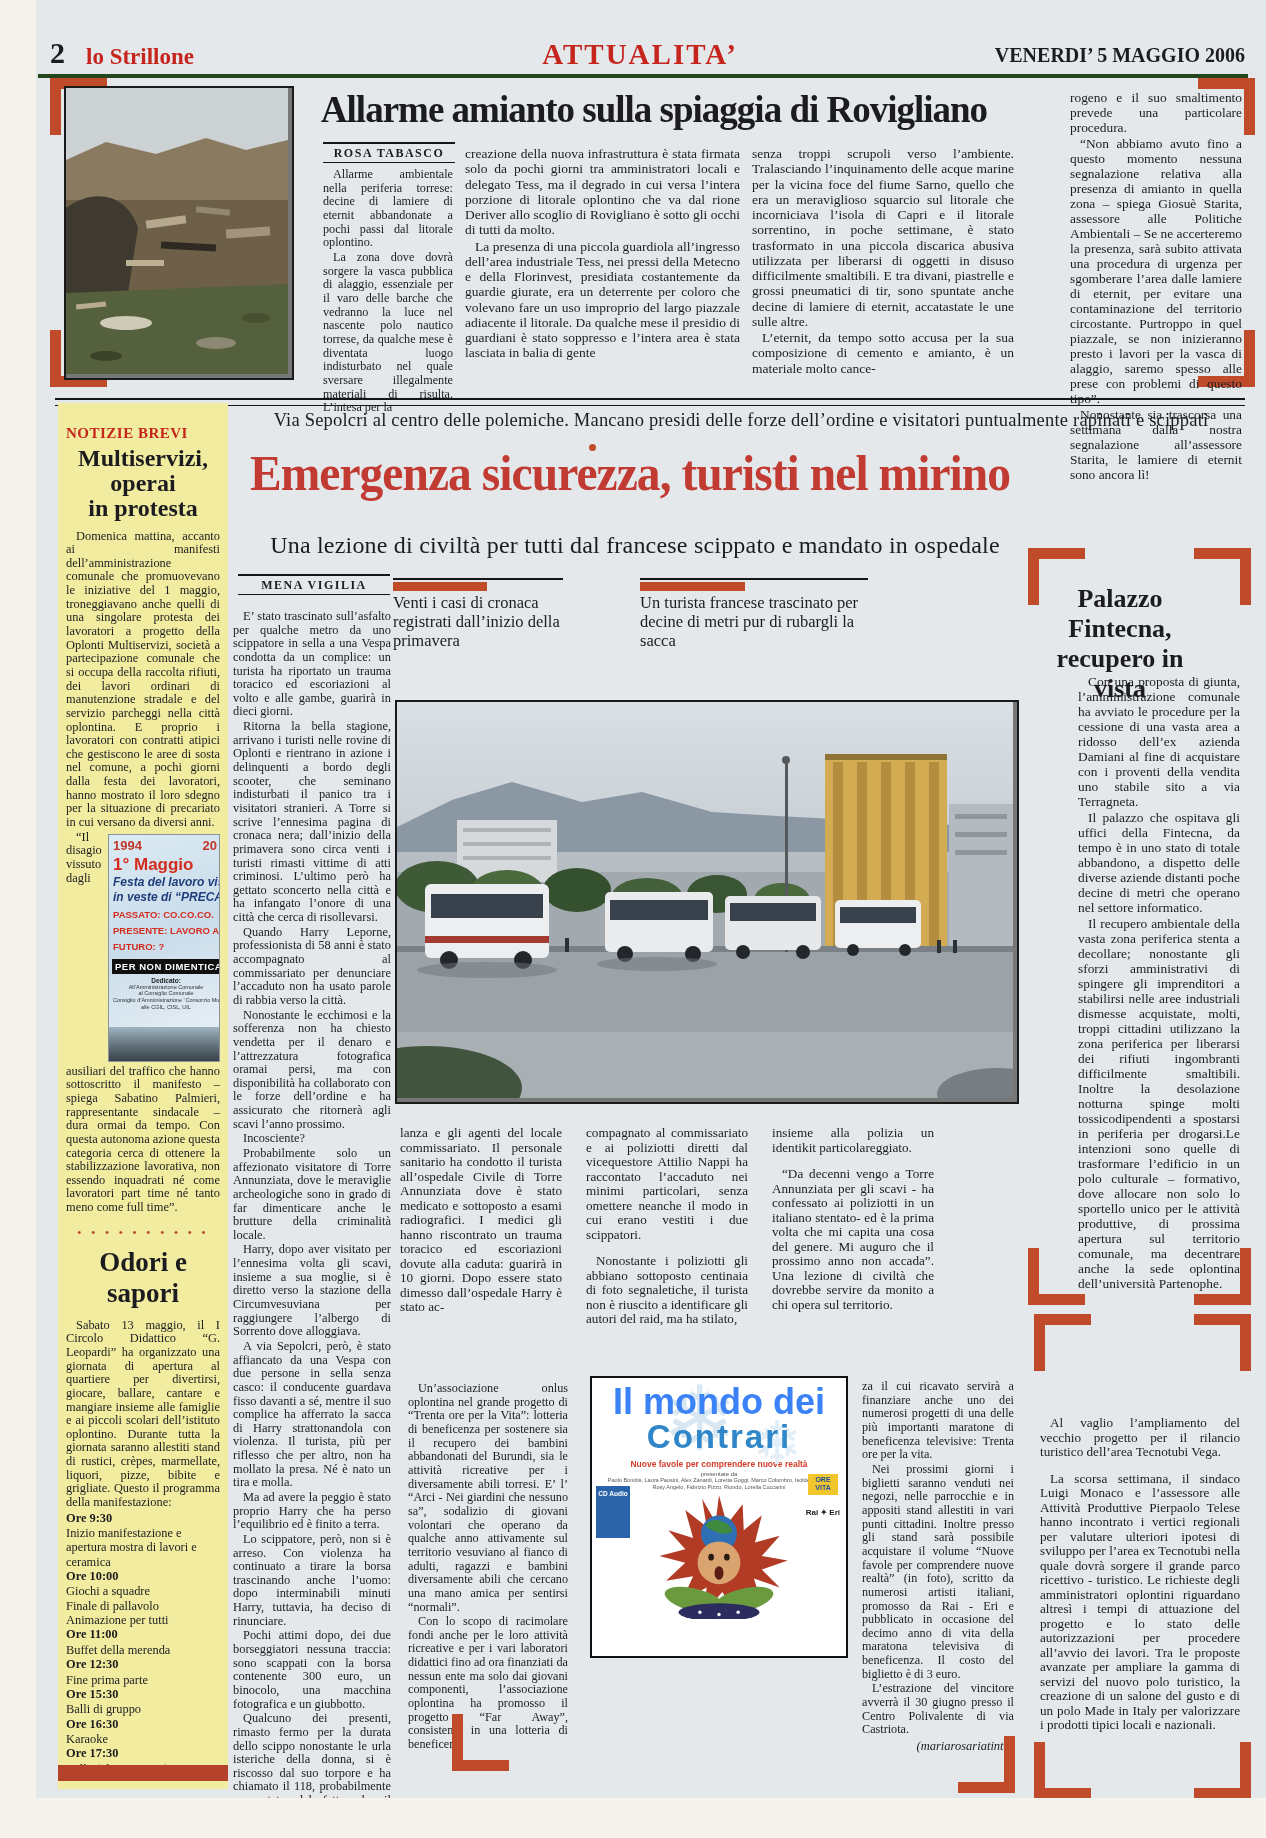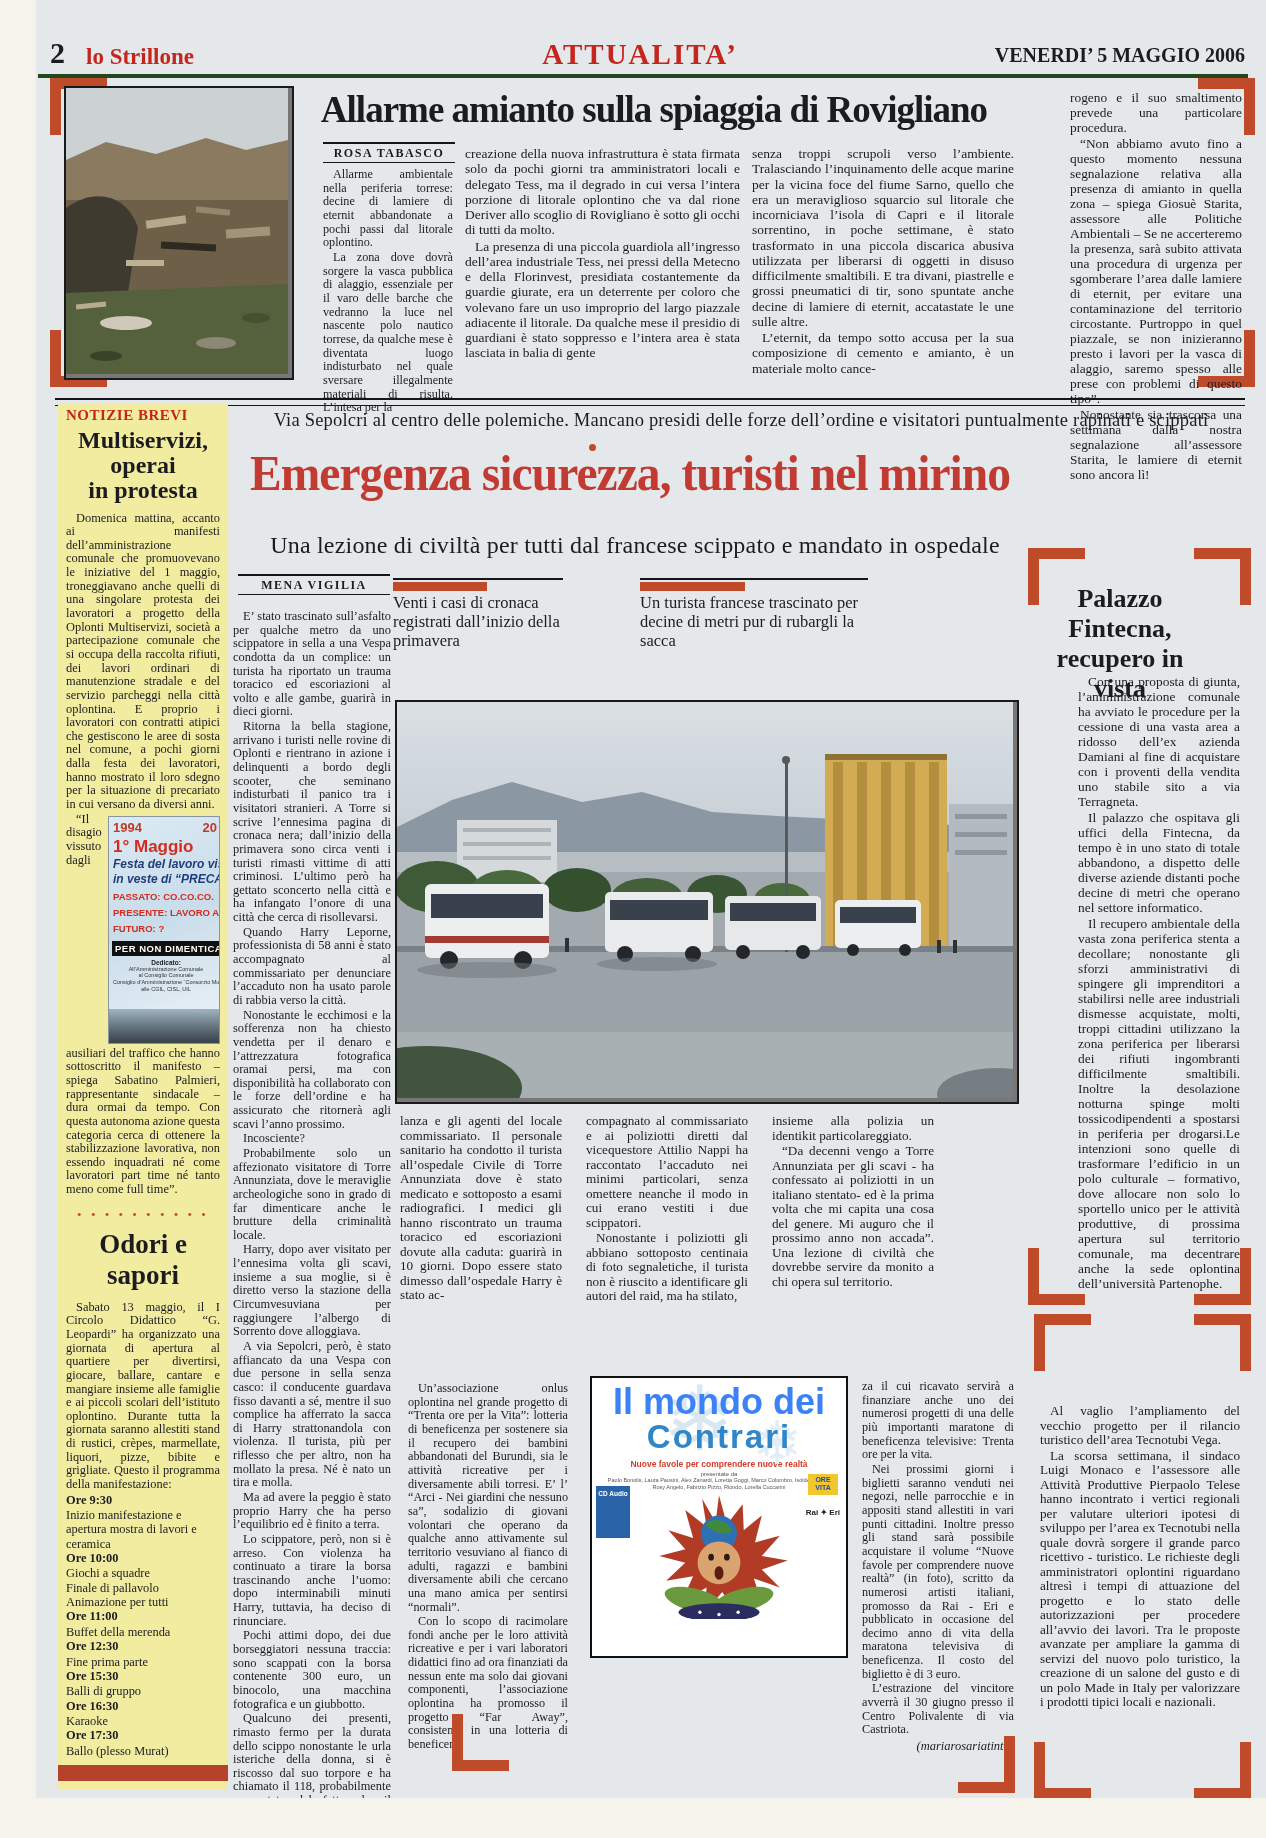--- a/index.html
+++ b/index.html
@@ -37,36 +37,36 @@
   
   .headline1{font-size:37px;font-weight:bold;text-align:center;letter-spacing:-1px;white-space:nowrap;}
   .byline{font-weight:bold;font-size:12px;letter-spacing:1.5px;text-align:center;
           border-top:2px solid #15161a;border-bottom:1px solid #15161a;padding:2px 0 1px;}
   .btxt p{margin:0 0 1px;text-align:justify;text-indent:10px;}
   .cont p:first-child{text-indent:0;}
   .f12 p{font-size:12.2px;line-height:1.12;}
   .f124 p{font-size:12.4px;line-height:1.1;}
   .f135 p{font-size:13.5px;line-height:1.13;}
   .f134 p{font-size:13.4px;line-height:1.12;margin-left:44px;}
-  .f132 p{font-size:13.2px;line-height:1.1;}
+  .f132 p{font-size:13.2px;line-height:1.1;margin-top:12px;}
 
   .kicker{font-size:18.5px;text-align:center;letter-spacing:.2px;}
   .red-dot{width:7px;height:7px;background:var(--brick);border-radius:50%;}
   .headline-main{font-size:50px;font-weight:bold;color:var(--hred);text-align:center;
                  white-space:nowrap;transform:scaleX(.95);transform-origin:center;letter-spacing:-1px;}
   .subhead{font-size:24px;text-align:center;letter-spacing:.2px;}
   .deck-top{border-top:2px solid #15161a;}
   .deck-chunk{display:block;height:9px;background:var(--brick);margin-top:2px;}
   .deck-text{font-size:16.5px;line-height:1.14;margin-top:3px;}
 
   .photo-frame{border:2px solid #1a1a1a;background:#777;}
   .photo-frame svg{display:block;}
 
   
-  .sidebar{background:var(--yellow);overflow:hidden;padding:2px 8px;box-sizing:border-box;}
+  .sidebar{background:var(--yellow);overflow:hidden;padding:20px 8px;box-sizing:border-box;}
   .sb-label{color:var(--red);font-weight:bold;font-size:15px;letter-spacing:.5px;margin:2px 0 4px;}
   .sb-title{font-size:24px;font-weight:bold;text-align:center;line-height:1.05;white-space:pre-line;margin:4px 0 8px;}
   .sb-title2{font-size:27px;font-weight:bold;text-align:center;margin:6px 0 10px;}
   .sb-dots{color:var(--brick);text-align:center;font-size:13px;letter-spacing:3px;margin:10px 0 2px;}
   .sch-t{font-weight:bold;font-size:12.4px;line-height:1.25;margin:0;}
   .sch-e{font-size:12.4px;line-height:1.15;margin:0;}
   .sb-redbar{position:absolute;left:0;right:0;bottom:8px;height:16px;background:#b5432c;}
 
   
   .poster{float:right;width:112px;height:228px;margin:3px 0 3px 4px;border:1px solid #8a93a0;

